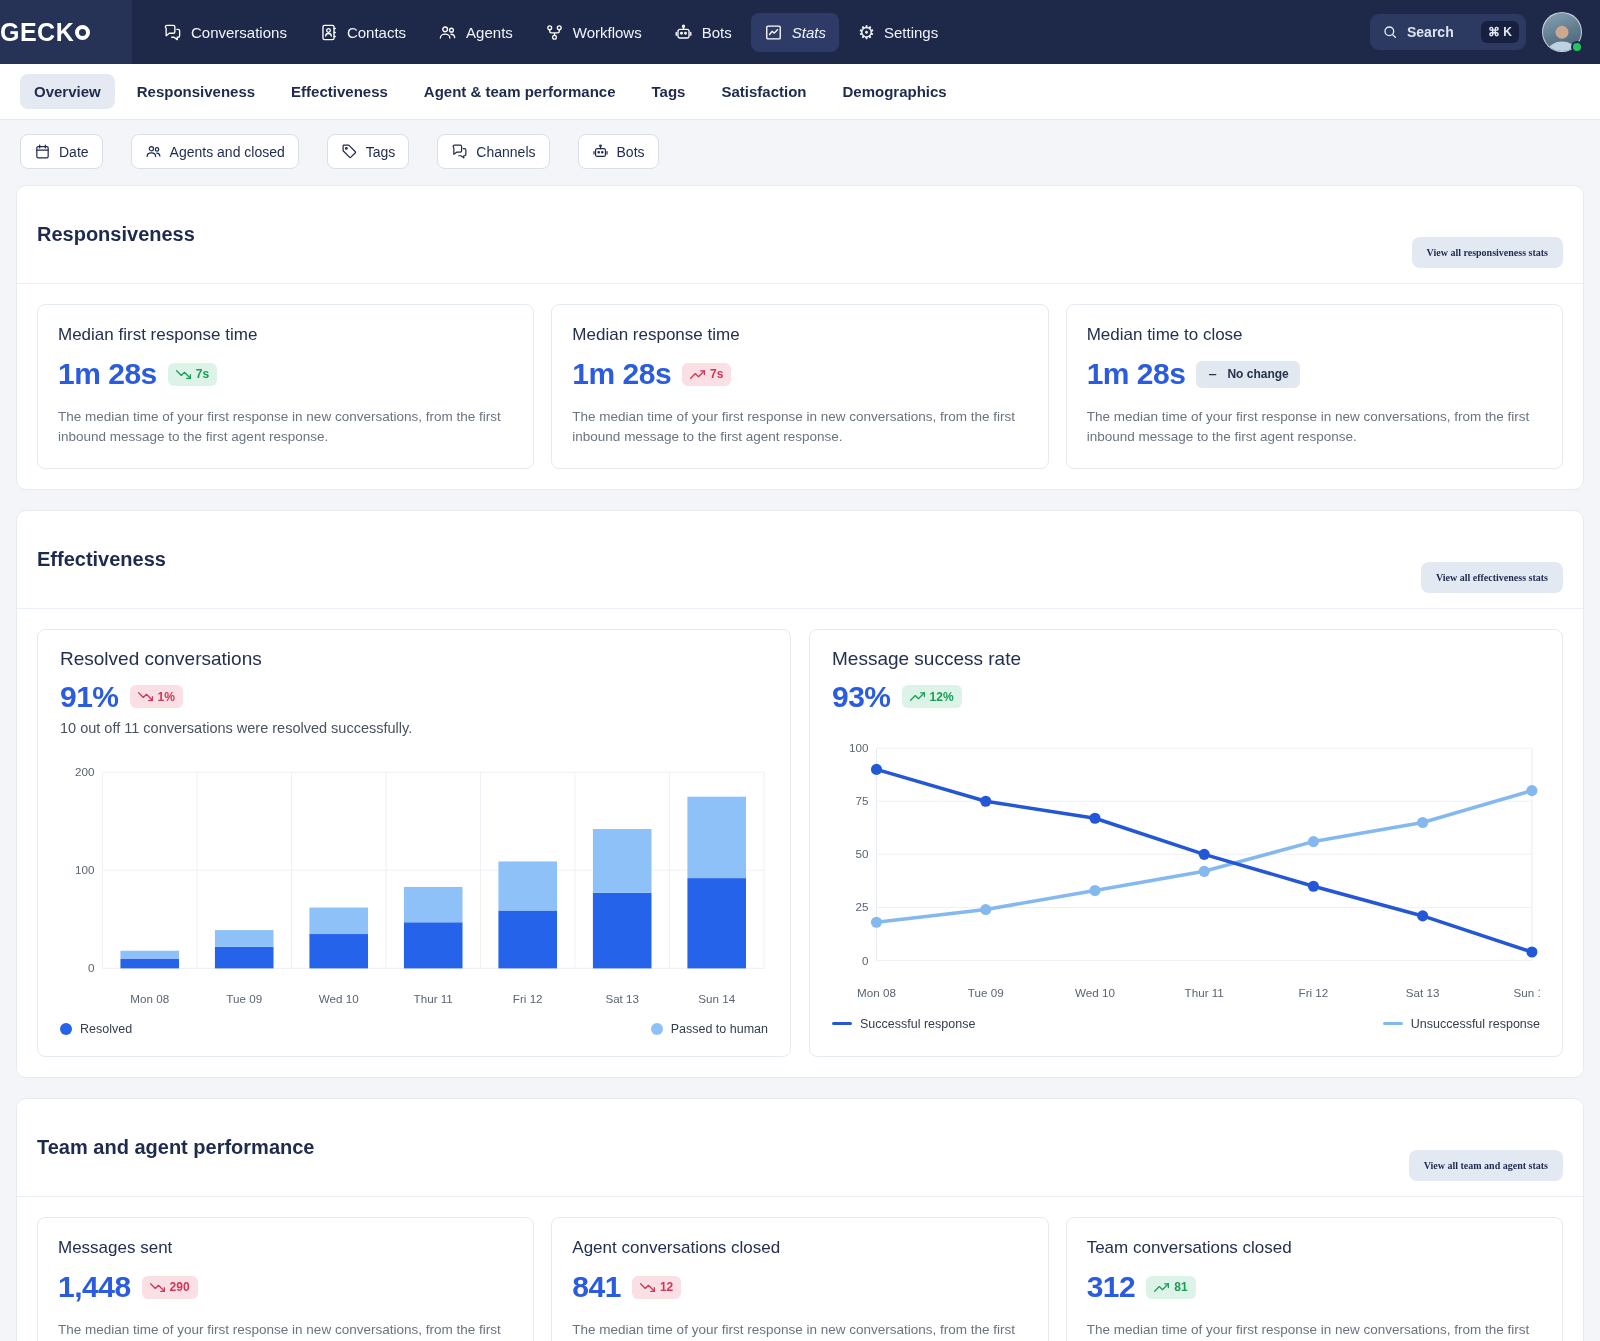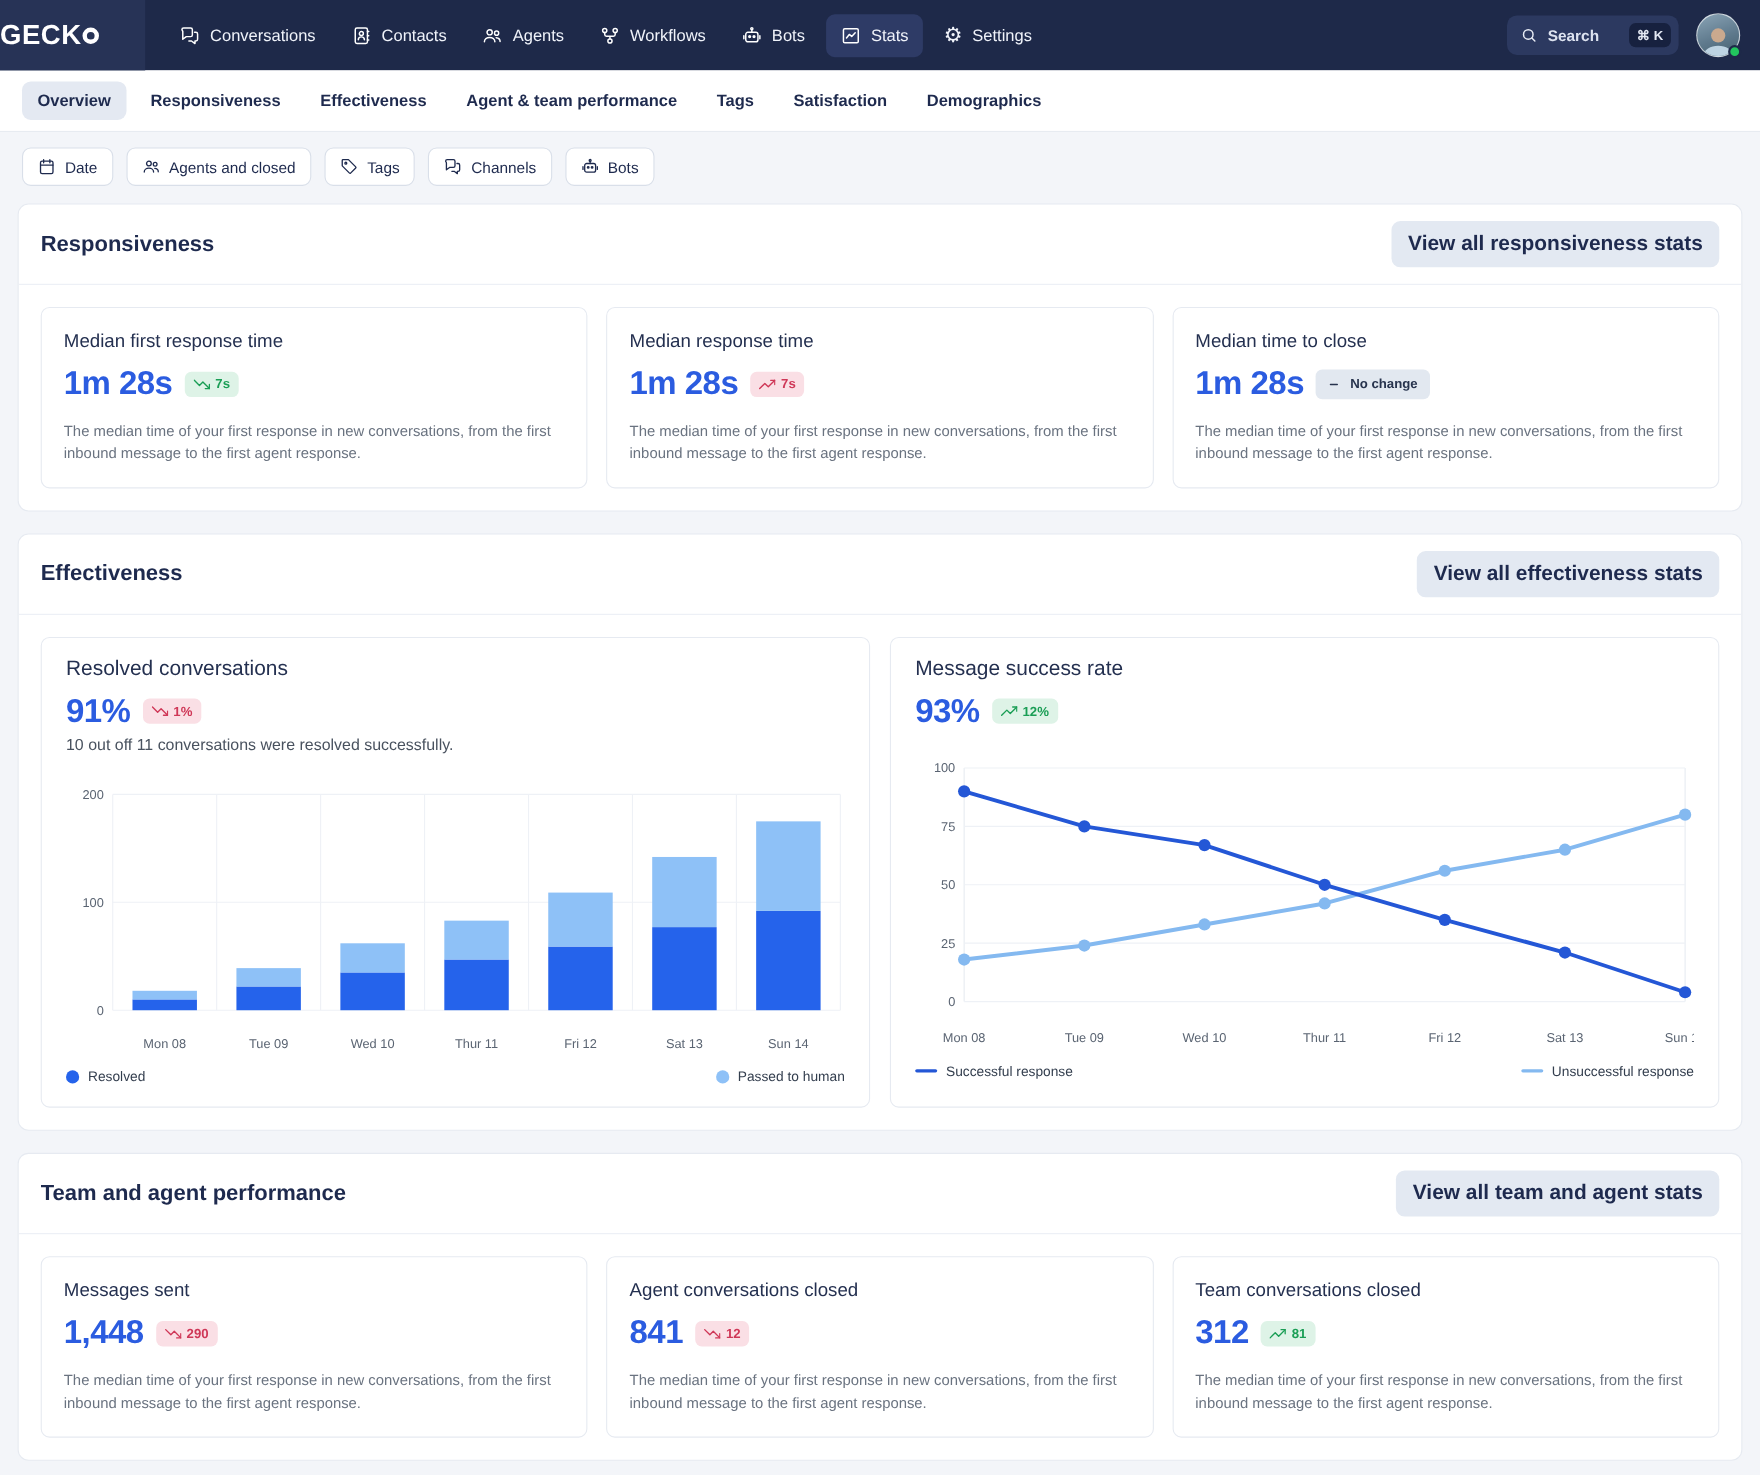--- a/index.html
+++ b/index.html
@@ -6,48 +6,48 @@
   html,body { width:1600px; height:1341px; overflow:hidden; }
   body { font-family:"Liberation Sans", sans-serif; background:#f3f5f9; color:#1e2a4e; }
 
   
   .navbar { height:64px; background:#1e2949; display:flex; align-items:stretch; }
   .logo-block { width:132px; background:#273356; display:flex; align-items:center; }
   .logo { color:#fff; font-size:25px; font-weight:800; letter-spacing:.5px; display:flex; align-items:center; cursor:pointer; }
   .logo .ring { width:15px; height:15px; border:4.5px solid #fff; border-radius:50%; display:inline-block; margin-left:1px; }
   .nav-items { display:flex; align-items:center; gap:6px; padding-left:18px; }
   .nav-item { display:flex; align-items:center; gap:9px; color:#f0f3fa; font-size:15px; padding:10px 13px; border-radius:8px; cursor:pointer; white-space:nowrap; }
-  .nav-item.active { background:#2e3b66; }
+  .nav-item.active { background:#2e3b66;font-style:italic; }
   .nav-item svg { width:19px; height:19px; stroke:#fff; fill:none; stroke-width:1.7; stroke-linecap:round; stroke-linejoin:round; }
   .gear-glyph { font-family:"DejaVu Sans", sans-serif; font-size:19px; line-height:1; }
   .nav-right { margin-left:auto; display:flex; align-items:center; gap:16px; padding-right:18px;font-weight:bold; }
   .search-box { background:#2c3960; border-radius:9px; display:flex; align-items:center; gap:9px; padding:7px 7px 7px 12px; width:156px; cursor:pointer; }
   .search-box svg { width:16px; height:16px; stroke:#e8ecf5; fill:none; stroke-width:2; stroke-linecap:round; }
   .search-label { color:#dde3f0; font-size:14px; flex:1; }
   .kbd { background:#17213f; color:#e4e9f4; font-size:12px; border-radius:6px; padding:4px 7px; white-space:nowrap; }
   .avatar-wrap { position:relative; width:40px; height:40px; cursor:pointer; }
   .avatar { width:40px; height:40px; border-radius:50%; background:linear-gradient(160deg,#8aa4b6 0%,#5f7a8d 55%,#46606f 100%); border:1.5px solid rgba(255,255,255,.65); overflow:hidden; position:relative; }
   .avatar svg { position:absolute; bottom:-2px; left:0; width:100%; height:78%; }
   .status-dot { position:absolute; right:-1px; bottom:-1px; width:12px; height:12px; border-radius:50%; background:#22c55e; border:2px solid #1e2949; }
 
   
   .tabrow { height:56px; background:#fff; border-bottom:1px solid #e7ebf1; display:flex; align-items:center; gap:8px; padding:0 20px; }
   .tab { font-size:15px; font-weight:600; color:#1e2a4e; padding:9px 14px; border-radius:8px; cursor:pointer; white-space:nowrap; }
   .tab.active { background:#e4e9f2; }
 
   
-  .filters { display:flex; gap:12px; padding:14px 20px 16px; }
+  .filters { display:flex; gap:28px; padding:14px 20px 16px; }
   .filter-btn { background:#fff; border:1px solid #d9dfe9; border-radius:8px; display:flex; align-items:center; gap:8px; padding:8px 13px; font-size:14px; font-weight:500; color:#1e2a4e; cursor:pointer; }
   .filter-btn svg { width:17px; height:17px; stroke:#1e2a4e; fill:none; stroke-width:1.7; stroke-linecap:round; stroke-linejoin:round; }
 
   
   .panel { background:#fff; border:1px solid #e6eaf1; border-radius:10px; margin:0 16px 20px; }
   .panel-head { display:flex; align-items:center; justify-content:space-between; padding:15px 20px; border-bottom:1px solid #eceff5; }
   .panel-title { font-size:20px; font-weight:700; color:#1e2a4e; }
-  .view-all-btn { background:#e3e9f2; border:none; border-radius:8px; padding:10px 15px; font-family:Liberation Sans, sans-serif; font-size:19px; font-weight:600; color:#1e2a4e; cursor:pointer; white-space:nowrap; }
+  .view-all-btn { background:#e3e9f2; border:none; border-radius:8px; padding:10px 15px; font-family:Liberation Serif, serif; font-size:10px; font-weight:600; color:#1e2a4e; cursor:pointer; white-space:nowrap;margin-top:36px; }
 
   .cards-3 { display:grid; grid-template-columns:repeat(3,1fr); gap:17px; padding:20px; }
   .stat-card { border:1px solid #e6eaf1; border-radius:8px; padding:20px; background:#fff; }
   .stat-title { font-size:17px; font-weight:500; color:#243050; margin-bottom:12px; }
   .value-row { display:flex; align-items:center; gap:11px; }
   .stat-value { font-size:30px; font-weight:800; color:#2b5ce0; letter-spacing:-.5px; }
   .badge { display:inline-flex; align-items:center; gap:5px; border-radius:6px; padding:4px 8px; font-size:12px; font-weight:700; }
   .badge svg { width:15px; height:15px; fill:none; stroke-width:2; stroke-linecap:round; stroke-linejoin:round; }
   .badge.good { background:#def3e7; color:#1a9e55; } .badge.good svg { stroke:#1a9e55; }
   .badge.bad { background:#fadfe5; color:#cf3757; } .badge.bad svg { stroke:#cf3757; }

